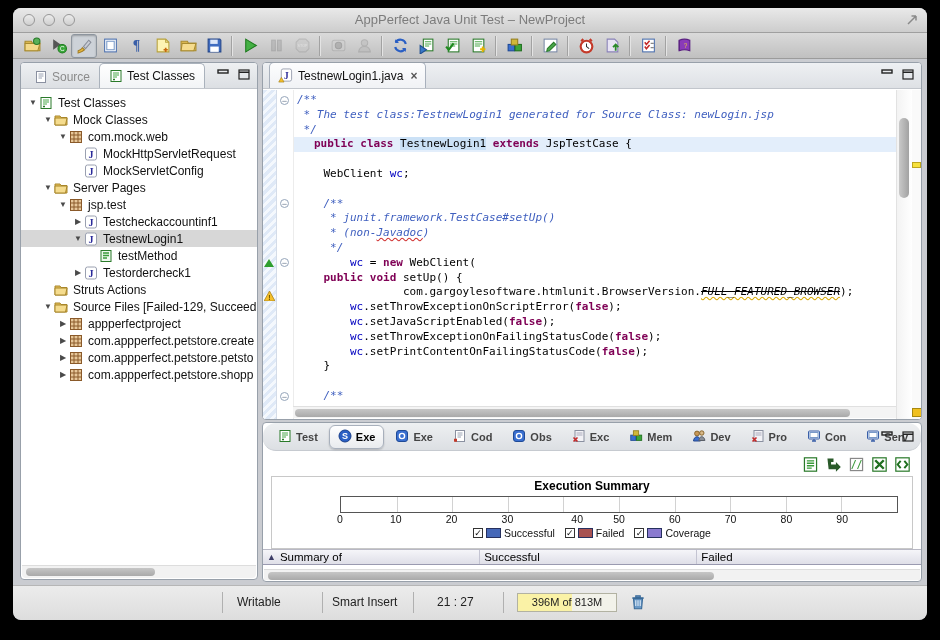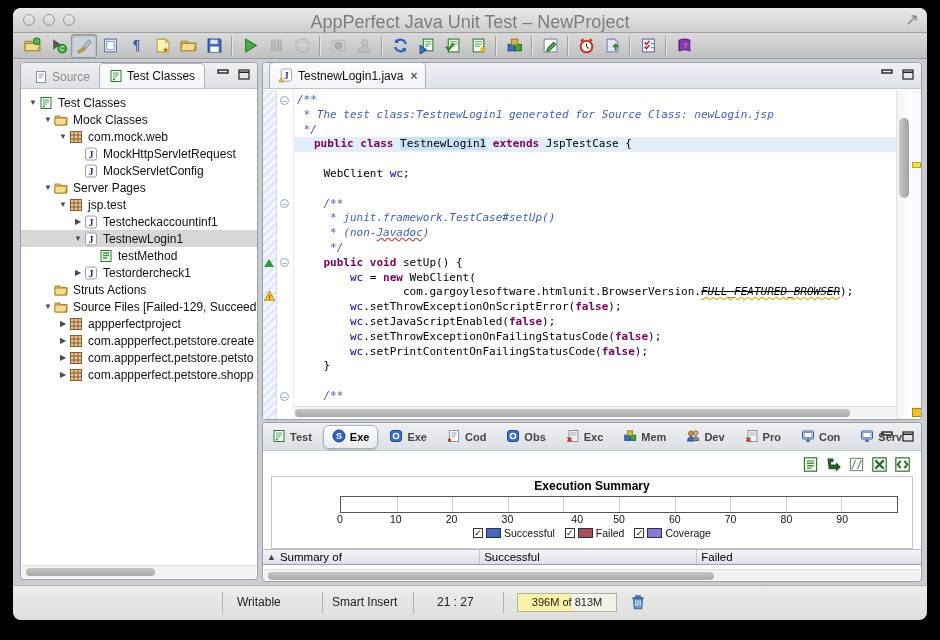--- a/index.html
+++ b/index.html
@@ -2,21 +2,21 @@
 <html><head>
 <meta charset="utf-8">
 <style>
   html,body{margin:0;padding:0;}
   body{width:940px;height:640px;background:#000;font-family:"Liberation Sans",sans-serif;overflow:hidden;position:relative;}
   .window{position:absolute;left:13px;top:8px;width:914px;height:612px;background:#caccd1;border-radius:8px;overflow:hidden;}
   
   .titlebar{position:absolute;left:0;top:0;right:0;height:24px;background:linear-gradient(#e9e9e9,#cdcdcd);border-bottom:1px solid #9f9f9f;}
   .traffic{position:absolute;left:10px;top:6px;display:flex;gap:8px;}
   .tl{width:12px;height:12px;border-radius:50%;border:1px solid #979797;background:linear-gradient(#ececec,#cfcfcf);box-sizing:border-box;}
-  .title{position:absolute;left:0;right:0;top:4px;text-align:center;font-size:18px;color:#7c7c7c;}
+  .title{position:absolute;left:0;right:0;top:4px;text-align:center;font-size:13px;color:#7c7c7c;}
   .resize{position:absolute;right:8px;top:5px;width:14px;height:14px;}
   
   .toolbar{position:absolute;left:0;top:25px;right:0;height:26px;background:linear-gradient(#dadada,#c0c0c0);border-bottom:1px solid #9b9b9b;display:flex;align-items:center;padding-left:6px;box-sizing:border-box;}
   .tgroup{display:flex;align-items:center;}
   .tsep{width:1px;height:20px;background:#a2a2a2;border-right:1px solid #e4e4e4;margin:0 4px;}
   .tbtn{width:24px;height:22px;display:flex;align-items:center;justify-content:center;border:1px solid transparent;border-radius:3px;}
   .tbtn svg{width:17px;height:17px;}
   .tbtn.pressed{background:#cdd2d8;border:1px solid #8d959e;box-shadow:inset 0 1px 2px rgba(0,0,0,.25);}
   .tbtn.disabled{opacity:.42;filter:grayscale(.9);}
   
@@ -60,21 +60,21 @@
   .wavy-y{text-decoration:underline;text-decoration-style:wavy;text-decoration-color:#d8a800;font-style:italic;}
   .vtrack{width:15px;flex:0 0 15px;background:linear-gradient(90deg,#f3f3f3,#ffffff);border-left:1px solid #e2e2e2;position:relative;}
   .vthumb{position:absolute;left:2px;top:28px;width:10px;height:80px;border-radius:5px;background:linear-gradient(90deg,#c9c9c9,#a2a2a2);}
   .overview{width:9px;flex:0 0 9px;background:#fafafa;position:relative;}
   .ov-warn{position:absolute;top:72px;left:0;width:7px;height:4px;background:#f7e13d;border:1px solid #bda51e;}
   .ov-sq{position:absolute;bottom:2px;left:0;width:8px;height:7px;background:#f0c020;border:1px solid #a8880f;}
   .ehscroll{position:absolute;left:30px;right:25px;bottom:1px;height:11px;background:#f4f4f4;border-top:1px solid #e0e0e0;}
   .marker-arrow{position:absolute;left:1px;width:0;height:0;border-left:5px solid transparent;border-right:5px solid transparent;border-bottom:8px solid #2f9e2f;}
   .marker-warn{position:absolute;left:1px;}
   
-  .btabs{position:absolute;left:0;top:0;right:0;height:28px;background:linear-gradient(#eef0f2,#dcdfe3);border-bottom:1px solid #c6cad0;display:flex;align-items:center;box-sizing:border-box;gap:2px;}
+  .btabs{position:absolute;left:0;top:0;right:0;height:28px;background:linear-gradient(#eef0f2,#dcdfe3);border-bottom:1px solid #c6cad0;display:flex;align-items:center;padding-left:6px;box-sizing:border-box;gap:2px;border-radius:13px;}
   .btab{display:flex;align-items:center;gap:4px;padding:3px 8px;font-size:11px;color:#444;font-weight:bold;border-radius:6px;border:1px solid transparent;}
   .btab svg{width:14px;height:14px;}
   .btab.active{background:linear-gradient(#ffffff,#e9ebee);border:1px solid #a8b0bc;box-shadow:0 1px 2px rgba(0,0,0,.2);color:#000;}
   .bactions{position:absolute;right:10px;top:30px;height:22px;display:flex;gap:6px;align-items:center;}
   .abtn{width:17px;height:17px;}
   .abtn svg{width:17px;height:17px;}
   
   .chartbox{position:absolute;left:8px;right:8px;top:53px;height:71px;border:1px solid #c8c8c8;background:#fff;}
   .ctitle{position:absolute;left:0;right:0;top:2px;text-align:center;font-size:12px;font-weight:bold;color:#000;}
   .cplot{position:absolute;left:68px;right:14px;top:19px;height:15px;border:1px solid #555;background:#fff;}
@@ -507,22 +507,22 @@
           <div class="cl"><span class="cm"> * The test class:TestnewLogin1 generated for Source Class: newLogin.jsp</span></div>
           <div class="cl"><span class="cm"> */</span></div>
           <div class="cl hl"><span class="kw">public class </span><span class="pl occ">TestnewLogin1</span><span class="pl"> </span><span class="kw">extends</span><span class="pl"> JspTestCase {</span></div>
           <div class="cl"></div>
           <div class="cl"><span class="pl">    WebClient </span><span class="var">wc</span><span class="pl">;</span></div>
           <div class="cl"></div>
           <div class="cl"><span class="pl">    </span><span class="cm">/**</span></div>
           <div class="cl"><span class="cm">     * junit.framework.TestCase#setUp()</span></div>
           <div class="cl"><span class="cm">     * (non-</span><span class="cm spell">Javadoc</span><span class="cm">)</span></div>
           <div class="cl"><span class="cm">     */</span></div>
+          <div class="cl"><span class="pl">        </span><span class="var">wc</span><span class="pl"> = </span><span class="kw">new</span><span class="pl"> WebClient(</span></div>
           <div class="cl"><span class="pl">    </span><span class="kw">public void </span><span class="pl">setUp() {</span></div>
-          <div class="cl"><span class="pl">        </span><span class="var">wc</span><span class="pl"> = </span><span class="kw">new</span><span class="pl"> WebClient(</span></div>
           <div class="cl"><span class="pl">                com.gargoylesoftware.htmlunit.BrowserVersion.</span><span class="pl dep"><span class="wavy-y">FULL_FEATURED_BROWSER</span></span><span class="pl">);</span></div>
           <div class="cl"><span class="pl">        </span><span class="var">wc</span><span class="pl">.setThrowExceptionOnScriptError(</span><span class="kw">false</span><span class="pl">);</span></div>
           <div class="cl"><span class="pl">        </span><span class="var">wc</span><span class="pl">.setJavaScriptEnabled(</span><span class="kw">false</span><span class="pl">);</span></div>
           <div class="cl"><span class="pl">        </span><span class="var">wc</span><span class="pl">.setThrowExceptionOnFailingStatusCode(</span><span class="kw">false</span><span class="pl">);</span></div>
           <div class="cl"><span class="pl">        </span><span class="var">wc</span><span class="pl">.setPrintContentOnFailingStatusCode(</span><span class="kw">false</span><span class="pl">);</span></div>
           <div class="cl"><span class="pl">    }</span></div>
           <div class="cl"></div>
           <div class="cl"><span class="pl">    </span><span class="cm">/**</span></div>
         </div>
       <div class="vtrack">

